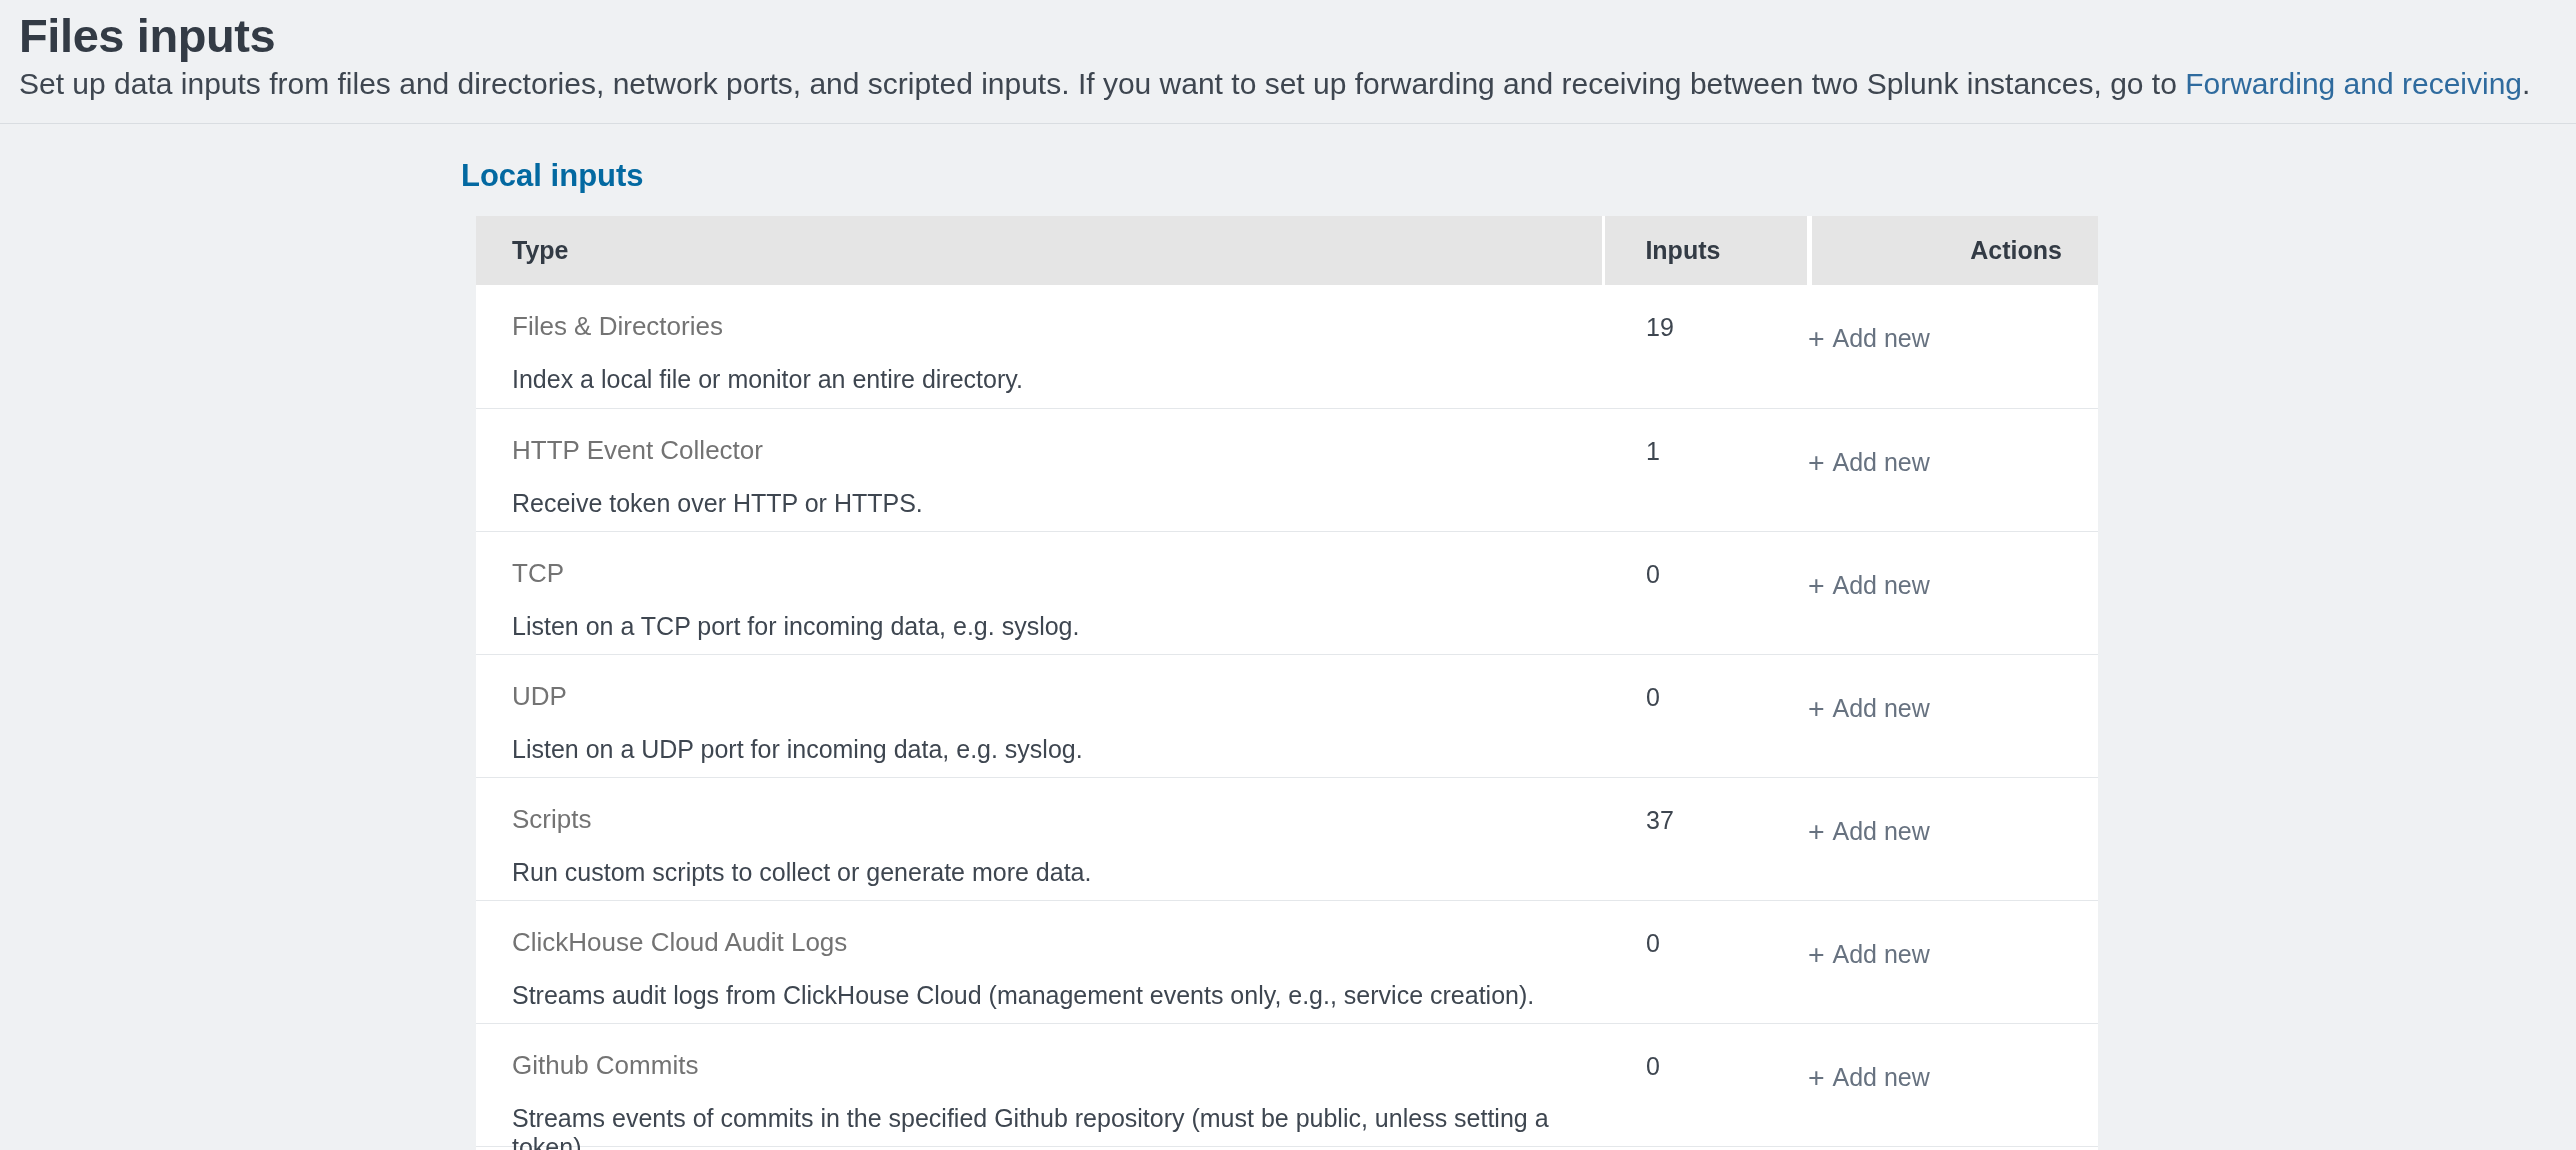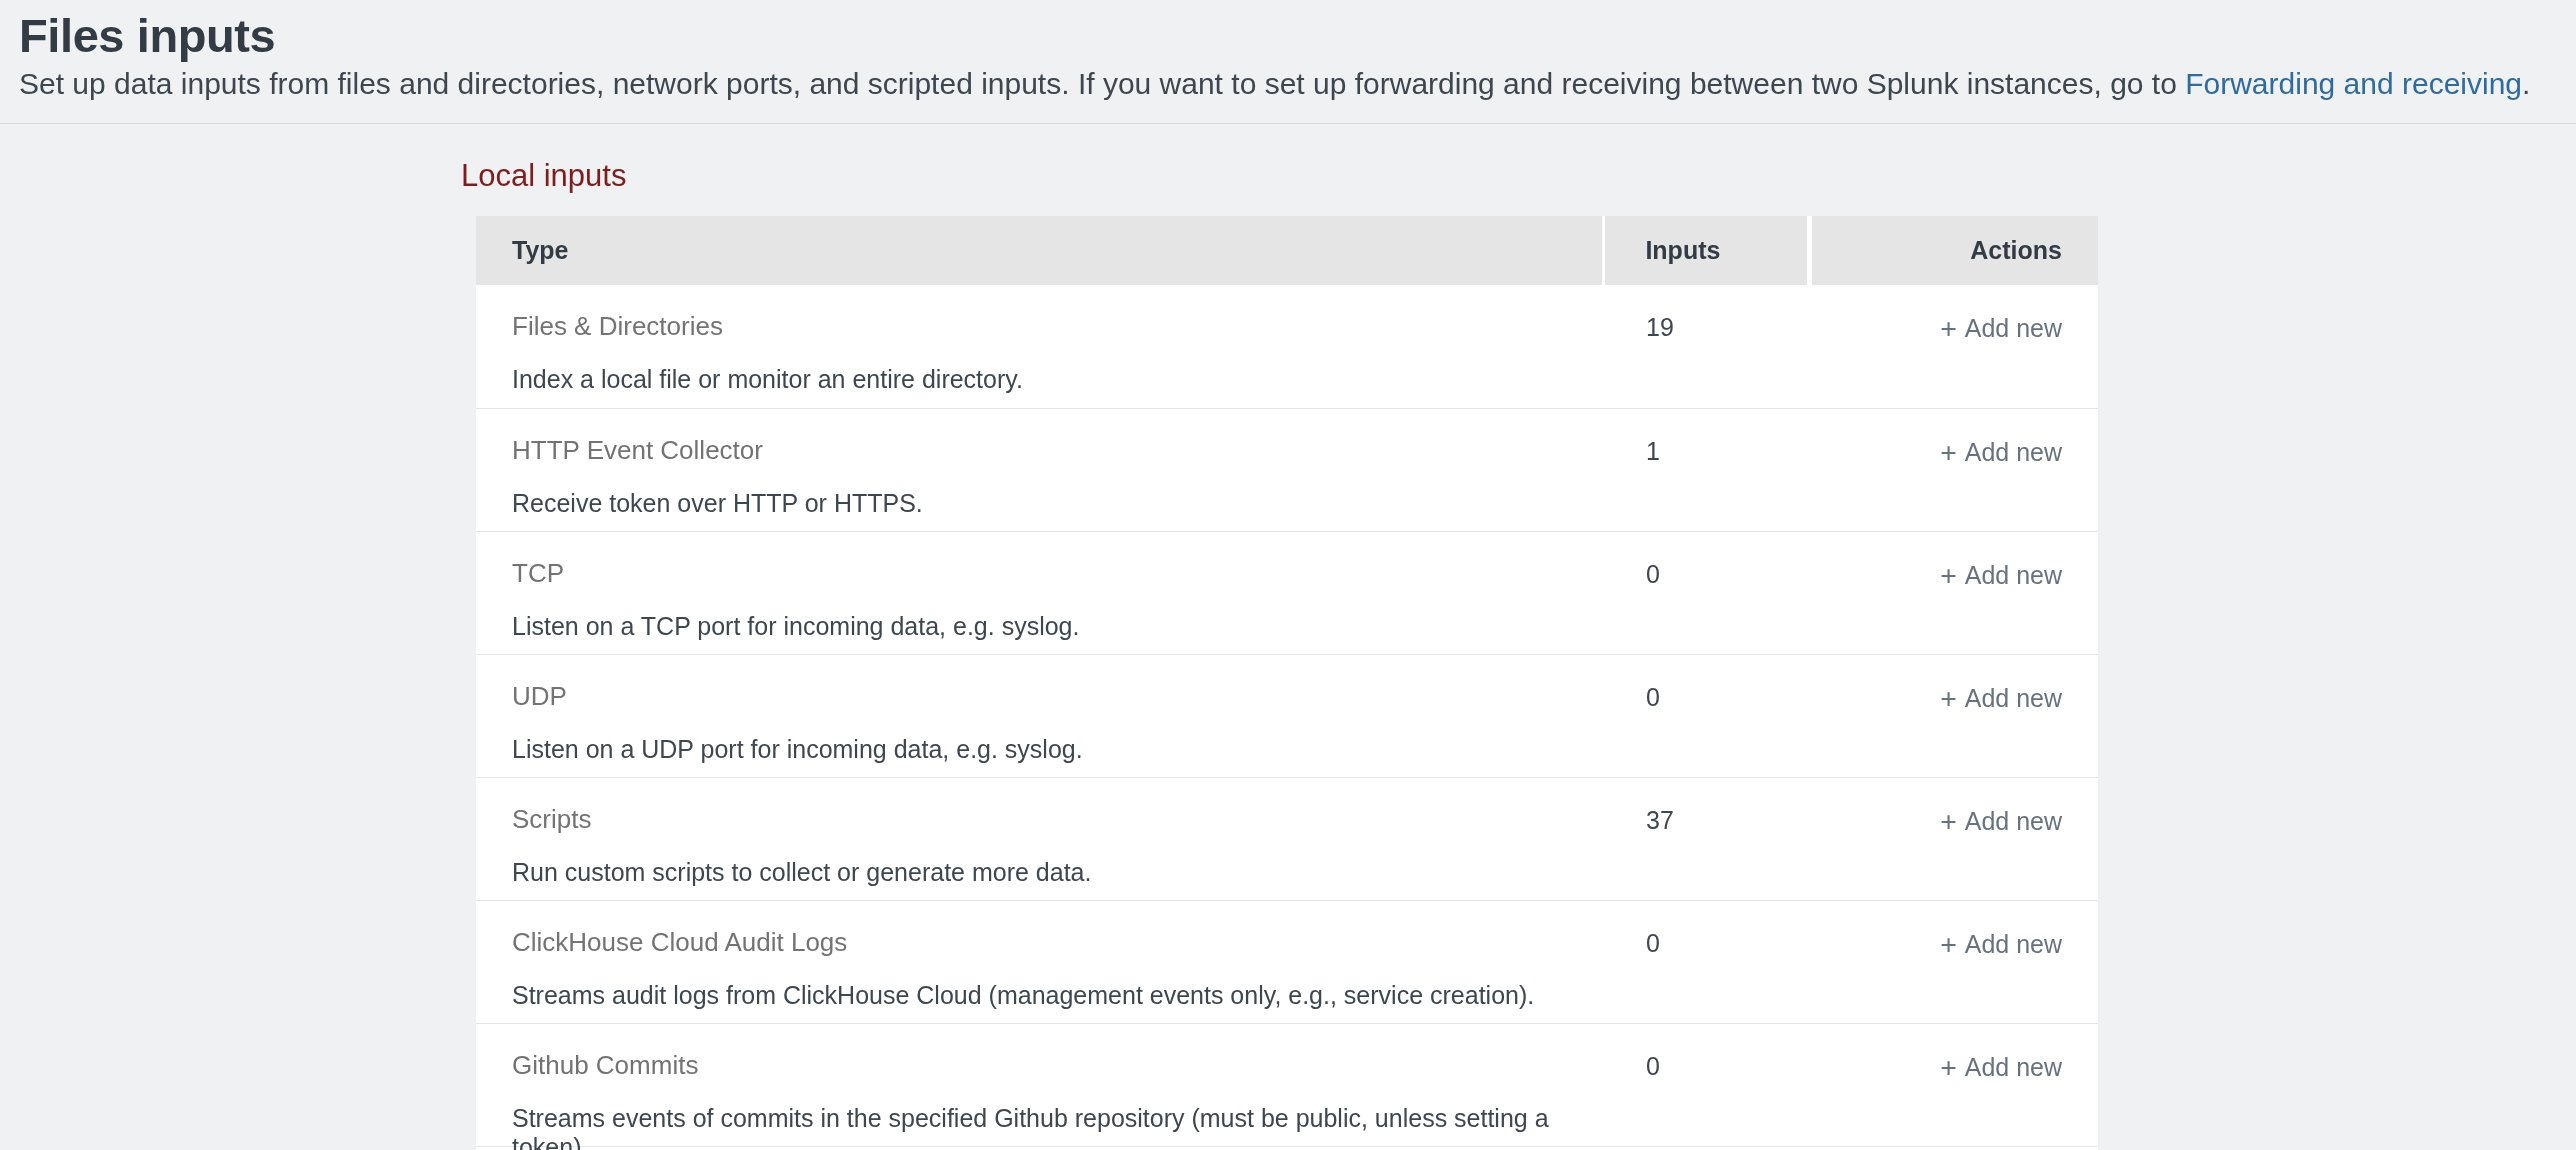--- a/index.html
+++ b/index.html
@@ -35,22 +35,22 @@
     color: #2f6b9e;
     text-decoration: none;
     cursor: pointer;
   }
 
   
   .section-heading {
     margin-left: 461px;
     margin-top: 34px;
     font-size: 31px;
-    font-weight: normal;
-    color: #7f1d1d;
+    font-weight: bold;
+    color: #0369a1;
   }
 
   
   .inputs-table {
     margin-left: 476px;
     margin-top: 22.4px;
     width: 1622px;
   }
   .thead {
     display: flex;
@@ -94,21 +94,21 @@
   }
   .cell-inputs {
     width: 202px;
     padding: 28px 0 0 40px;
     font-size: 25px;
     color: #3e4650;
   }
   .cell-actions {
     width: 290px;
     padding: 26px 36px 0 0;
-    text-align: right;
+    margin-top: 10px;
   }
   .add-new-link {
     font-size: 25px;
     color: #677280;
     text-decoration: none;
     cursor: pointer;
     white-space: nowrap;
   }
   .plus-icon {
     font-size: 28.5px;

